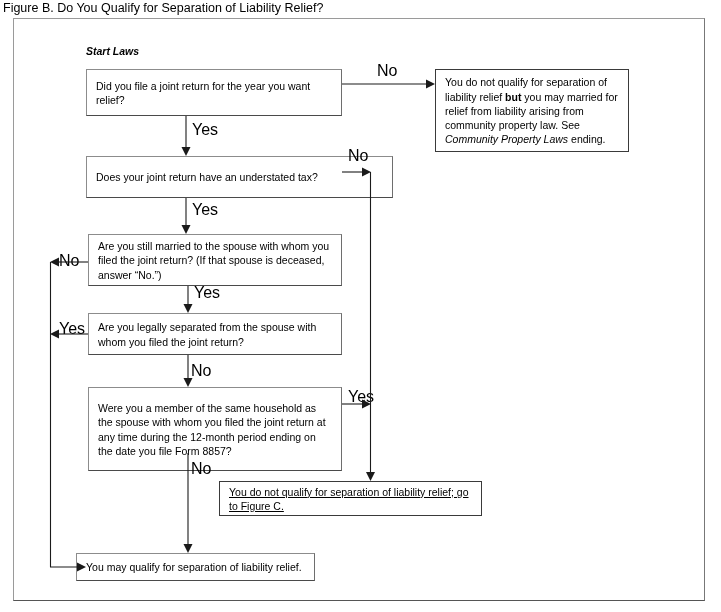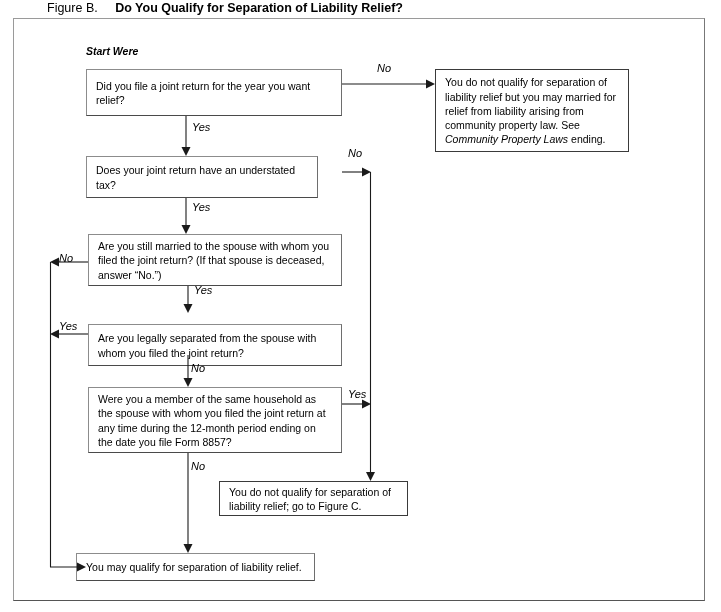--- a/index.html
+++ b/index.html
@@ -17,22 +17,22 @@
   }
 
   #figure-title {
     position: absolute;
     left: 3px;
     top: 1px;
     font-size: 12.5px;
     line-height: 15px;
     white-space: nowrap;
   }
-  #figure-title .title-prefix { font-weight: normal; margin-left: 44px; }
-  #figure-title .title-main { font-weight: bold; margin-left: 14px; }
+  #figure-title .title-prefix { font-weight: normal; }
+  #figure-title .title-main { font-weight: normal; }
 
   #chart-frame {
     position: absolute;
     left: 13px;
     top: 18px;
     width: 692px;
     height: 583px;
     border: 1px solid #9a9a9a;
     border-right-color: #777777;
     border-bottom-color: #555555;
@@ -60,27 +60,26 @@
     padding: 5px 8px 4px 9px;
     display: flex;
     align-items: center;
   }
   .node.dark {
     border-color: #3a3a3a;
     border-right-color: #3a3a3a;
     border-bottom-color: #3a3a3a;
   }
   .node .txt { display: block; width: 100%; }
-  .node b { font-weight: normal; }
+  .node b { font-weight: bold; }
   .node i { }
 
   .edge-label {
     position: absolute;
-    font-size: 11px;
-    font-style: italic;
+    font-size: 16px;
     white-space: nowrap;
   }
 
   #wires {
     position: absolute;
     left: 0;
     top: 0;
     width: 721px;
     height: 612px;
     pointer-events: none;
@@ -91,49 +90,49 @@
 </head>
 <body>
 
 <div id="figure-title">
   <span class="title-prefix">Figure B.</span>
   <span class="title-main">Do You Qualify for Separation of Liability Relief?</span>
 </div>
 
 <div id="chart-frame"></div>
 
-<div class="start-label" style="left:86px; top:45px;">Start Were</div>
+<div class="start-label" style="left:86px; top:45px;">Start Laws</div>
 
 <div class="node" style="left:86px; top:69px; width:256px; height:47px;">
   <span class="txt">Did you file a joint return for the year you want relief?</span>
 </div>
 
 <div class="node dark" style="left:435px; top:69px; width:194px; height:83px;">
   <span class="txt">
     <span>You do not qualify for separation of liability relief </span><b>but</b><span> you may married for relief from liability arising from community property law. See </span><i>Community Property Laws</i><span> ending.</span>
   </span>
 </div>
 
-<div class="node" style="left:86px; top:156px; width:232px; height:42px;">
+<div class="node" style="left:86px; top:156px; width:307px; height:42px;">
   <span class="txt">Does your joint return have an understated tax?</span>
 </div>
 
 <div class="node" style="left:88px; top:234px; width:254px; height:52px;align-items:center;">
   <span class="txt">Are you still married to the spouse with whom you filed the joint return? (If that spouse is deceased, answer “No.”)</span>
 </div>
 
-<div class="node" style="left:88px; top:324px; width:254px; height:42px;">
+<div class="node" style="left:88px; top:313px; width:254px; height:42px;">
   <span class="txt">Are you legally separated from the spouse with whom you filed the joint return?</span>
 </div>
 
-<div class="node" style="left:88px; top:387px; width:254px; height:66px;">
+<div class="node" style="left:88px; top:387px; width:254px; height:84px;">
   <span class="txt">Were you a member of the same household as the spouse with whom you filed the joint return at any time during the 12-month period ending on the date you file Form 8857?</span>
 </div>
 
-<div class="node dark" style="left:219px; top:481px; width:189px; height:35px;">
+<div class="node dark" style="left:219px; top:481px; width:263px; height:35px;text-decoration:underline;">
   <span class="txt">You do not qualify for separation of liability relief; go to Figure C.</span>
 </div>
 
 <div class="node" style="left:76px; top:553px; width:239px; height:28px;">
   <span class="txt">You may qualify for separation of liability relief.</span>
 </div>
 
 <div class="edge-label" style="left:377px; top:62px;">No</div>
 <div class="edge-label" style="left:192px; top:121px;">Yes</div>
 <div class="edge-label" style="left:348px; top:147px;">No</div>

